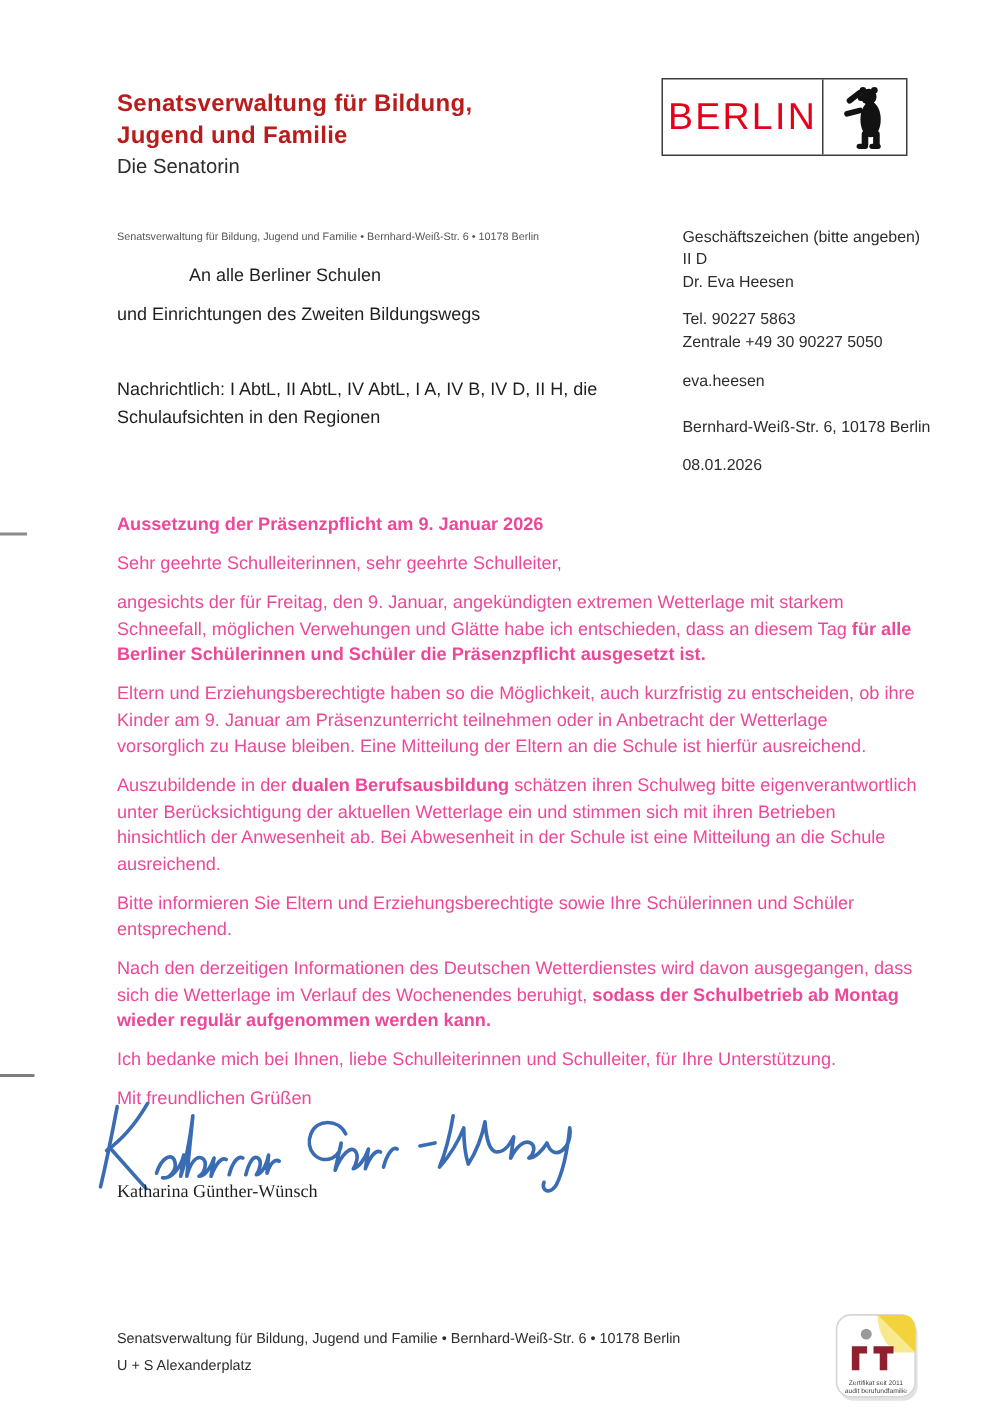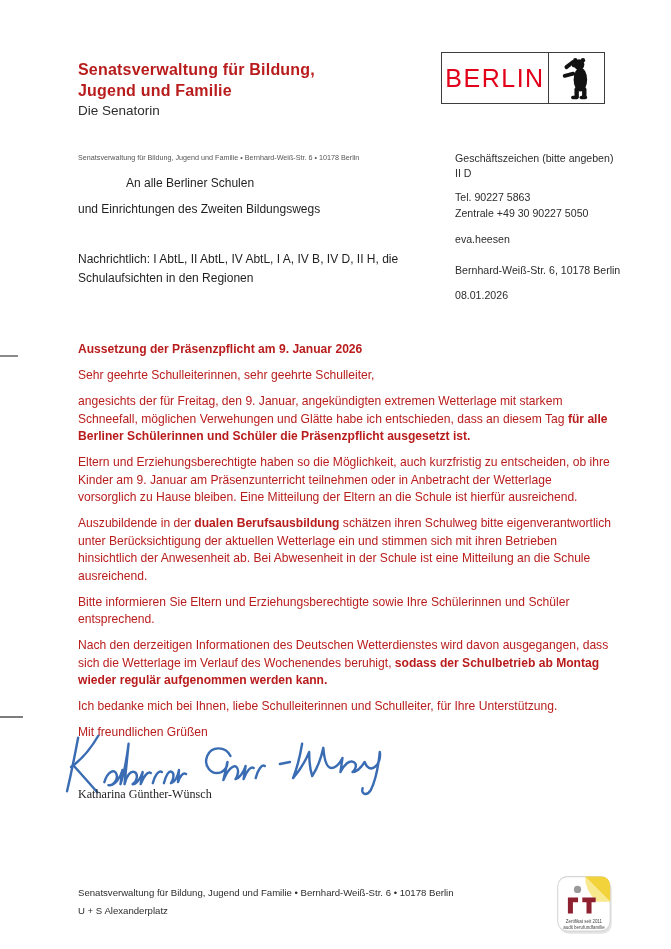--- a/index.html
+++ b/index.html
@@ -29,21 +29,21 @@
 
   
   .contact{left:455px;top:151px;width:185px;font-size:10.6px;line-height:15.2px;color:#2d2d2d;}
   .contact div{margin:0;}
   .mt9{margin-top:9px!important;}
   .mt11{margin-top:11px!important;}
   .mt16{margin-top:16px!important;}
   .mt10{margin-top:10px!important;}
 
   
-  .bodytext{left:78px;top:341px;width:534px;font-size:12.1px;line-height:17.5px;color:#b91c1c;}
+  .bodytext{left:78px;top:341px;width:534px;font-size:12.1px;line-height:17.5px;color:#ec4899;}
   .bodytext p{margin:0 0 8.5px 0;}
   .subject{font-weight:bold;}
   .bodytext b{font-weight:bold;}
   .closing{margin-top:5px;}
 
   .sig{left:64px;top:733px;}
   .signame{left:78px;top:787px;font-size:12.1px;font-family:Liberation Serif, serif;}
 
   
   .footer{left:78px;top:884px;font-size:9.6px;line-height:17.5px;color:#2d2d2d;}
@@ -87,20 +87,21 @@
   <div class="abs fold2"></div>
 
   <div class="abs sender">Senatsverwaltung für Bildung, Jugend und Familie • Bernhard-Weiß-Str. 6 • 10178 Berlin</div>
   <div class="abs rcpt1">An alle Berliner Schulen</div>
   <div class="abs rcpt2">und Einrichtungen des Zweiten Bildungswegs</div>
   <div class="abs cc">Nachrichtlich: I AbtL, II AbtL, IV AbtL, I A, IV B, IV D, II H, die Schulaufsichten in den Regionen</div>
 
   <div class="abs contact">
     <div>Geschäftszeichen (bitte angeben)</div>
     <div>II D</div>
+    <div>Dr. Eva Heesen</div>
     <div class="mt9">Tel. 90227 5863</div>
     <div>Zentrale +49 30 90227 5050</div>
     <div class="mt11">eva.heesen</div>
     <div class="mt16">Bernhard-Weiß-Str. 6, 10178 Berlin</div>
     <div class="mt10">08.01.2026</div>
   </div>
 
   <div class="abs bodytext">
     <p class="subject">Aussetzung der Präsenzpflicht am 9. Januar 2026</p>
     <p>Sehr geehrte Schulleiterinnen, sehr geehrte Schulleiter,</p>

